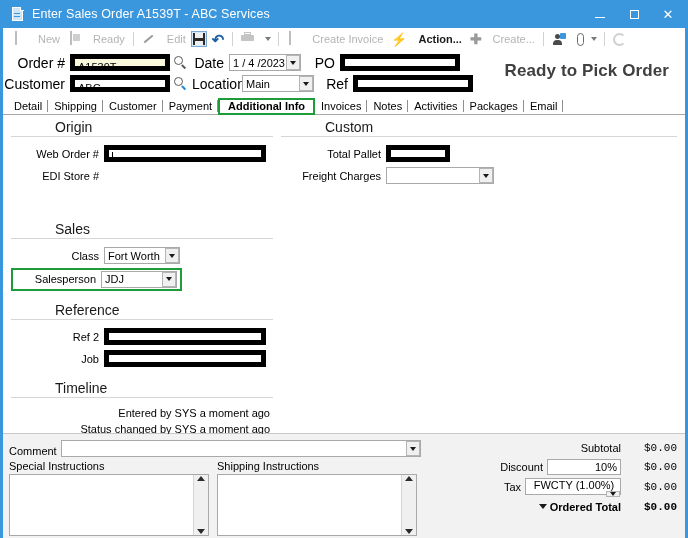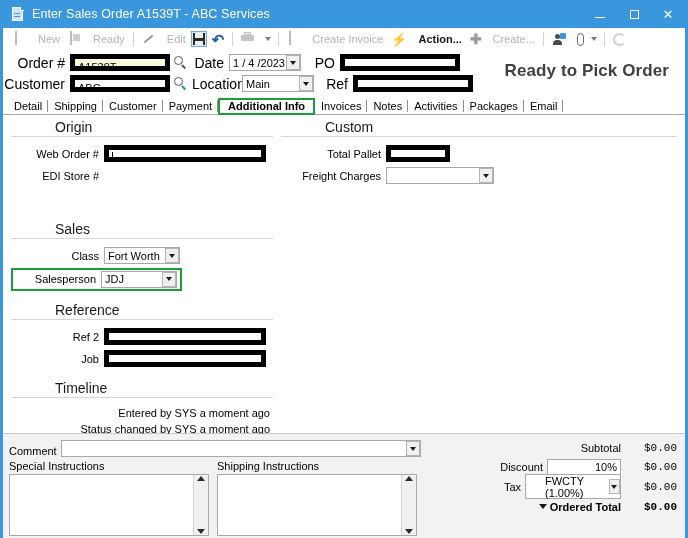--- a/index.html
+++ b/index.html
@@ -428,27 +428,28 @@
     width: 74px; height: 16px;
     border: 1px solid #a9a9a9;
     background: #fff;
     box-sizing: border-box;
     text-align: right;
     padding-right: 3px;
     line-height: 14px;
     margin: 0 6px 0 4px;
   }
   .tax-combo {
-    width: 96px; height: 25px;
+    width: 96px; height: 17px;
     border: 1px solid #a9a9a9;
     background: #fff;
     box-sizing: border-box;
     display: flex; align-items: center;
-    padding-left: 19px;
+    padding-left: 2px;
     margin: 0 6px 0 4px;
+    flex-direction: column;
   }
   .tax-combo .arrow-btn {
     margin-left: auto;
     width: 14px; height: 15px;
     background: #f0f0f0;
     border: 1px solid #b5b5b5;
     box-sizing: border-box;
     display: flex; align-items: center; justify-content: center;
   }
   .tax-combo .arrow-btn i {

